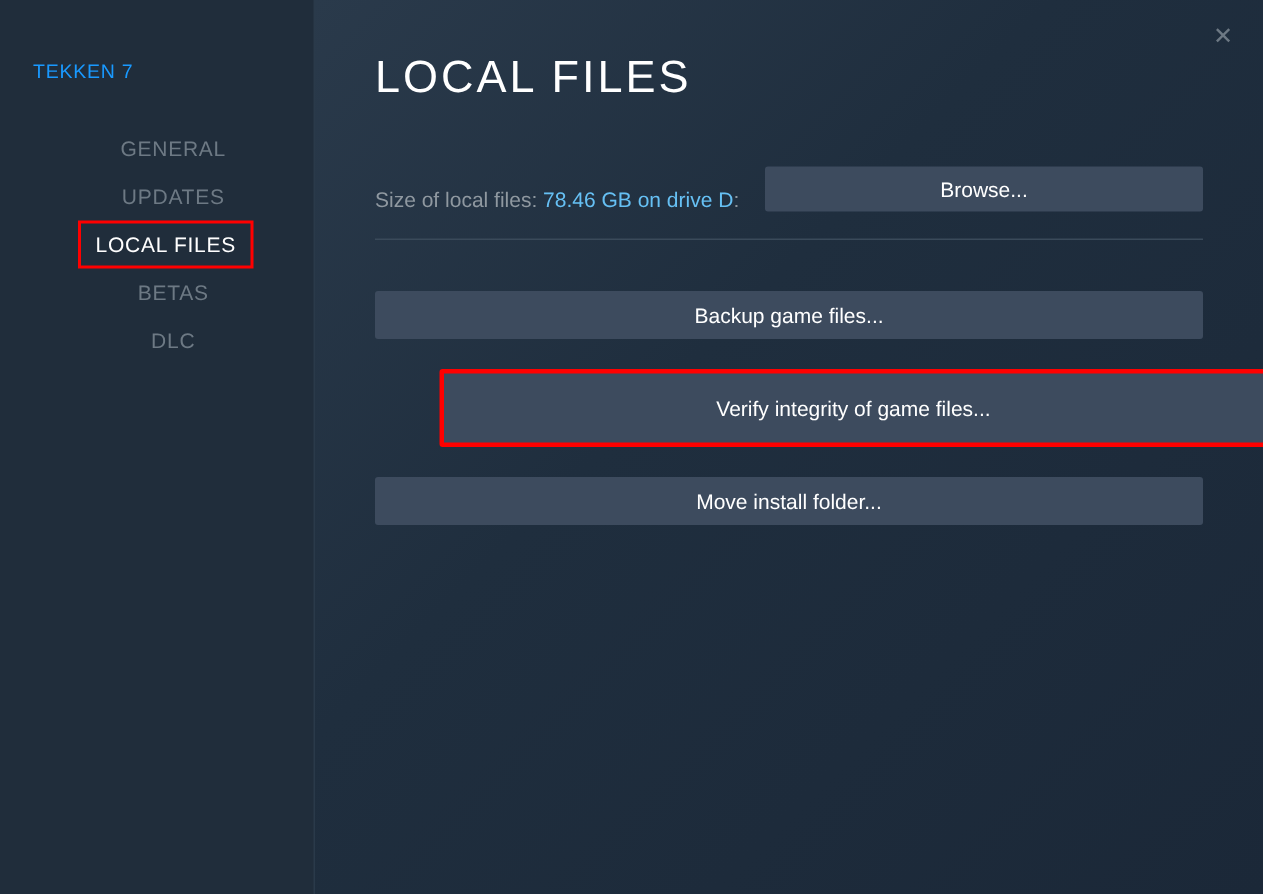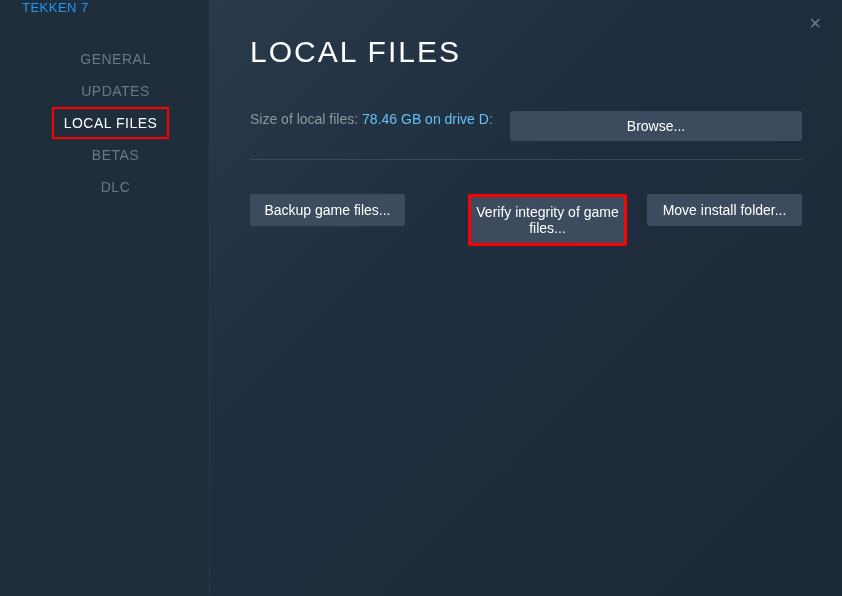--- a/index.html
+++ b/index.html
@@ -17,20 +17,21 @@
       position: relative;
     }
     .container {
       display: flex;
       width: 100%;
       height: 100%;
     }
     .sidebar {
       width: 210px;
       background: #202d3b;
+      padding-top: 40px;
       padding-left: 22px;
       border-right: 1px solid #2a3a4a;
     }
     .game-title {
       color: #1999ff;
       font-size: 13px;
       font-weight: 400;
       margin-bottom: 28px;
       letter-spacing: 0.5px;
     }
@@ -71,21 +72,21 @@
     }
     .page-title {
       color: #ffffff;
       font-size: 30px;
       font-weight: 300;
       letter-spacing: 2px;
       margin-bottom: 42px;
     }
     .info-row {
       display: flex;
-      align-items: flex-start;
+      align-items: flex-end;
       justify-content: space-between;
       margin-bottom: 18px;
     }
     .info-text {
       font-size: 14px;
       color: #8f98a0;
     }
     .info-value {
       color: #66c0f4;
     }
@@ -99,21 +100,21 @@
       cursor: pointer;
       border-radius: 2px;
     }
     .divider {
       border: none;
       border-top: 1px solid #3a4a5a;
       margin-bottom: 34px;
     }
     .action-buttons {
       display: flex;
-      flex-direction: row;
+      flex-direction: column;
       gap: 20px;
     }
     .action-btn {
       width: 100%;
       height: 32px;
       background: #3d4b5e;
       border: none;
       color: #ffffff;
       font-size: 14px;
       cursor: pointer;

